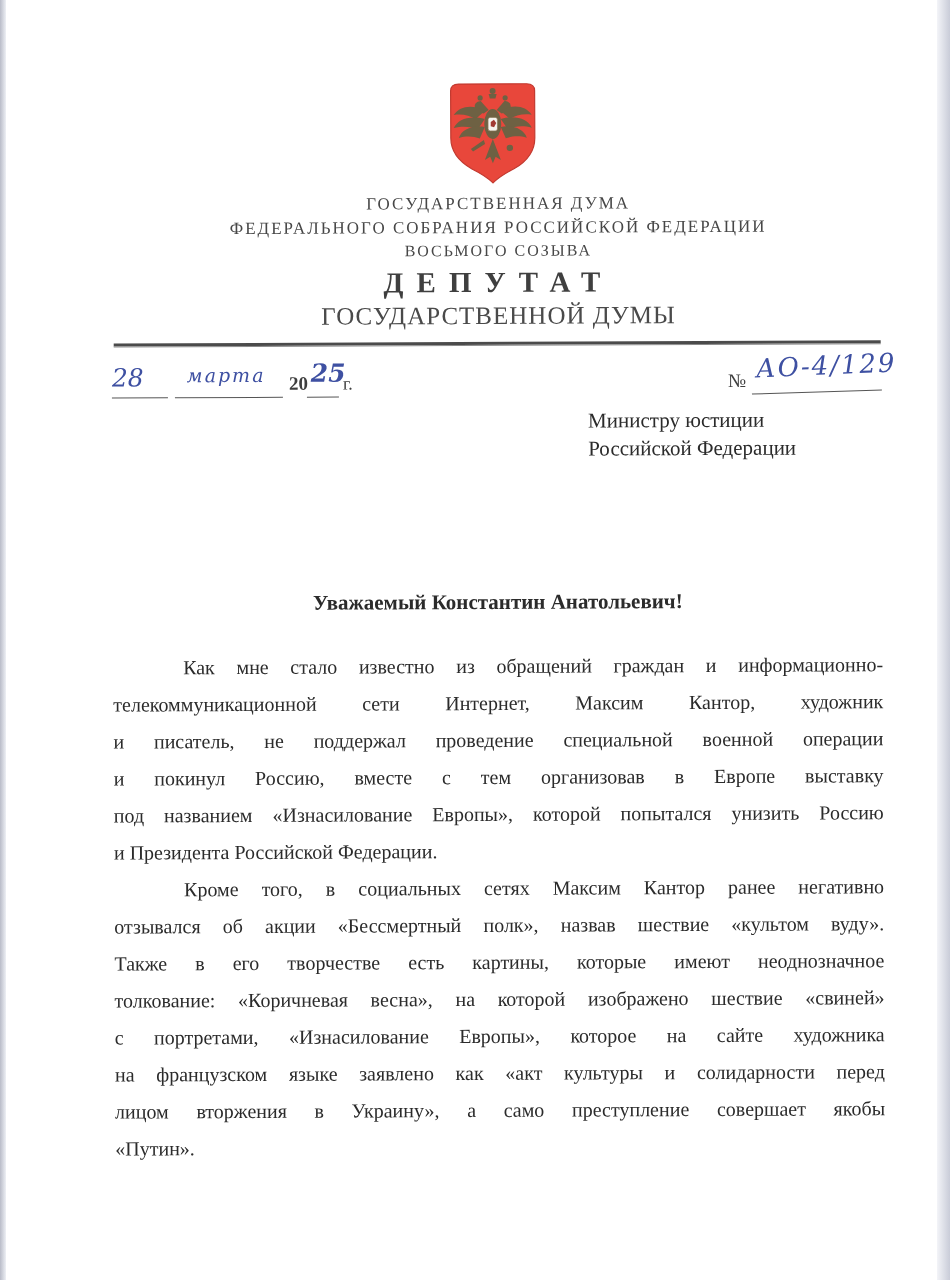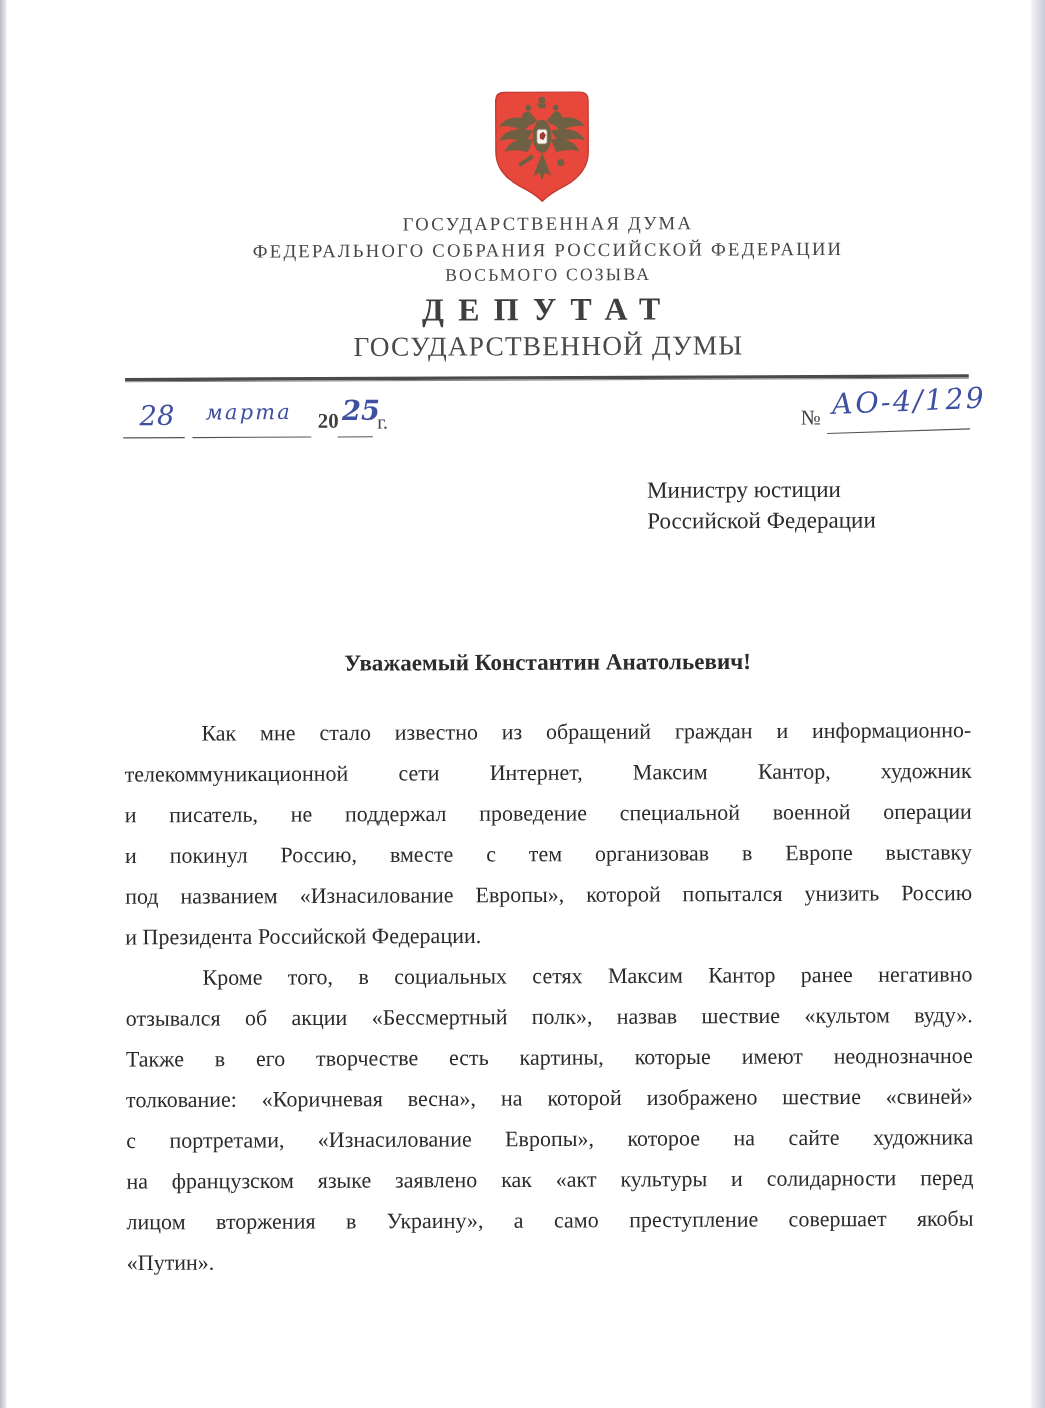--- a/index.html
+++ b/index.html
@@ -29,31 +29,31 @@
   .lh3{top:242px;font-size:16px;letter-spacing:2px;}
   .lh-title{top:266px;font-size:29px;font-weight:bold;letter-spacing:13px;color:#3f3f3f;}
   .lh-sub{top:302px;font-size:25px;letter-spacing:1px;color:#4a4a4a;}
 
   .rule{position:absolute;left:115px;top:342px;width:767px;height:4px;
     border-top:3px solid #4b4b4b;border-bottom:1px solid #8a8a8a;}
 
   
   .hw{font-family:"DejaVu Serif", serif;font-style:italic;color:var(--ink-blue);}
   .u{position:absolute;height:0;border-bottom:1.5px solid #555;}
-  .day{position:absolute;left:128px;top:362px;font-size:25px;}
+  .day{position:absolute;left:113px;top:362px;font-size:25px;}
   .month{position:absolute;left:188px;top:363px;font-size:19px;letter-spacing:2px;}
   .year-printed{position:absolute;left:290px;top:372px;font-size:19px;color:#3e3e3e;font-weight:bold;}
   .year-written{position:absolute;left:312px;top:358px;font-size:25px;font-weight:bold;}
   .year-suffix{position:absolute;left:344px;top:373px;font-size:18px;color:#3e3e3e;}
   .num-label{position:absolute;left:729px;top:371px;font-size:19px;color:#3e3e3e;}
   .num-value{position:absolute;left:757px;top:352px;font-size:26px;letter-spacing:2px;
     transform:rotate(-2.2deg);}
 
   
-  .addr{position:absolute;left:589px;top:432px;font-size:21px;color:var(--body-black);
+  .addr{position:absolute;left:589px;top:407px;font-size:21px;color:var(--body-black);
     line-height:28px;}
   .addr-name{margin-top:7px;font-weight:bold;font-size:22px;letter-spacing:0.5px;}
 
   
   .salut{position:absolute;left:113px;top:590px;width:770px;text-align:center;
     font-weight:bold;font-size:21px;color:var(--body-black);}
 
   
   .body-text{position:absolute;left:113px;top:648px;width:770px;font-size:20px;
     line-height:37px;color:var(--body-black);}

